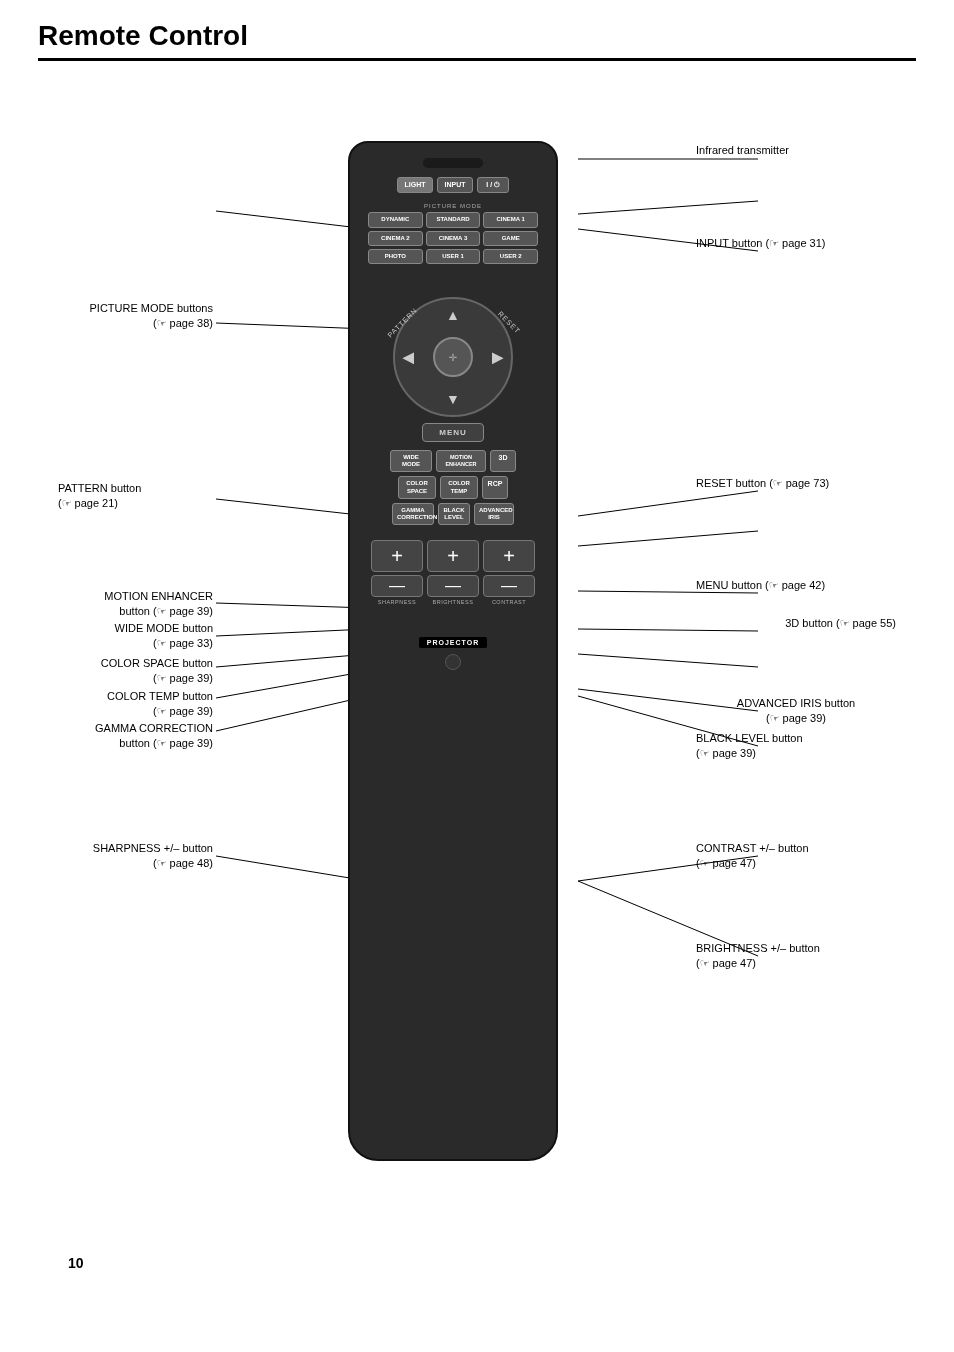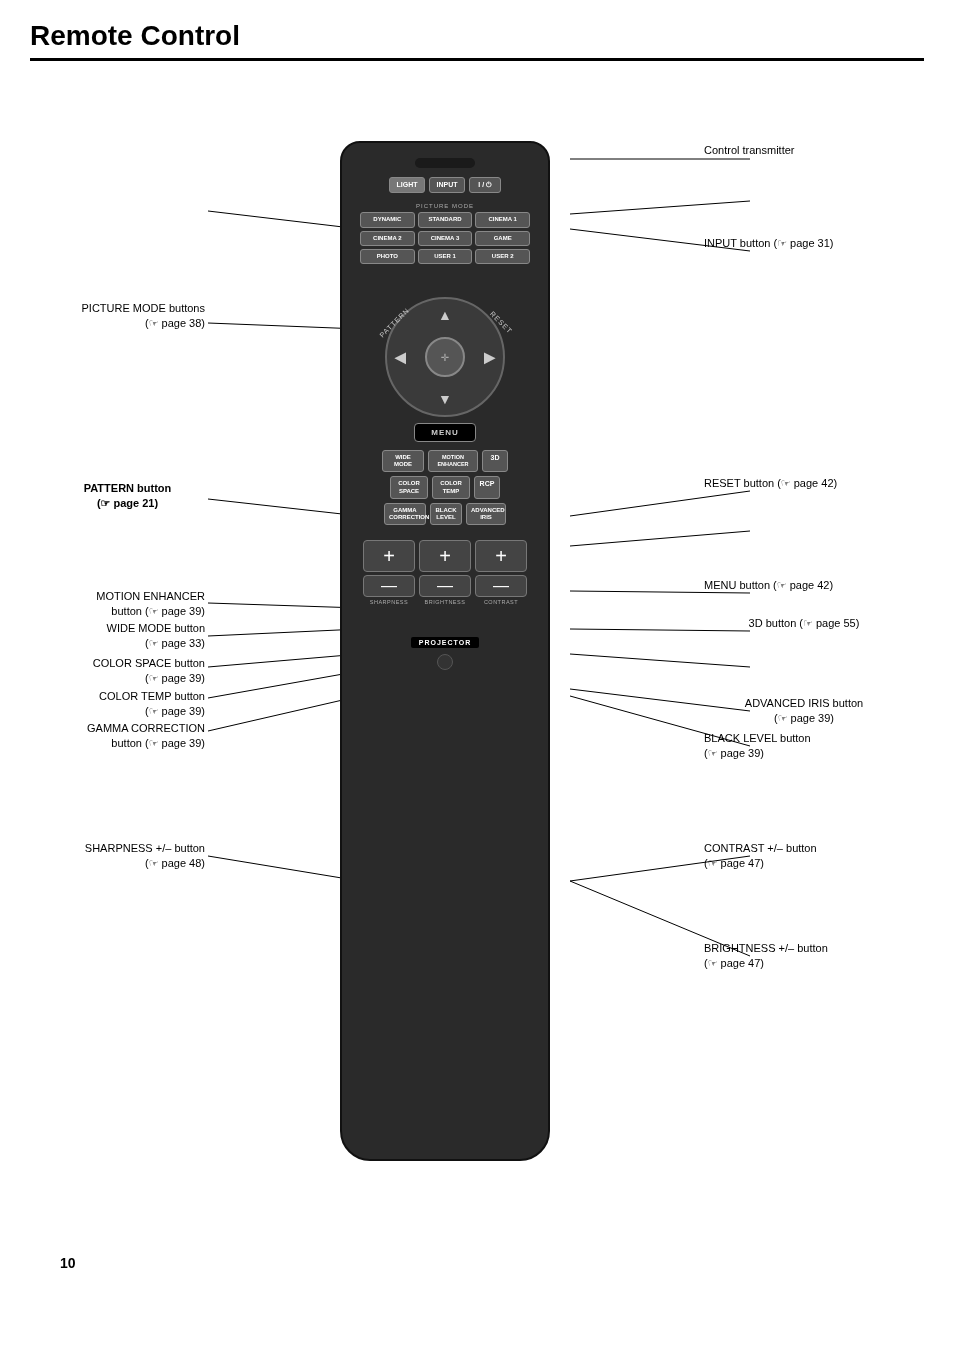--- a/index.html
+++ b/index.html
@@ -8,21 +8,21 @@
       min-height: 1352px;
       background: #fff;
       font-family: Arial, Helvetica, sans-serif;
       font-size: 12px;
       color: #000;
     }
 
     .page-container {
       width: 954px;
       min-height: 1352px;
-      padding: 20px 30px;
+      padding: 20px 38px;
       position: relative;
     }
 
     .page-title {
       font-size: 28px;
       font-weight: bold;
       border-bottom: 3px solid #000;
       padding-bottom: 6px;
       margin-bottom: 20px;
     }
@@ -174,21 +174,21 @@
     }
 
     
     .menu-section {
       display: flex;
       justify-content: center;
       margin-top: 6px;
     }
 
     .menu-btn {
-      background: #000000;
+      background: #404040;
       color: #ccc;
       border: 1px solid #888;
       border-radius: 4px;
       font-size: 8px;
       padding: 4px 16px;
       font-weight: bold;
       letter-spacing: 1px;
     }
 
     
@@ -299,36 +299,36 @@
     .annotation {
       position: absolute;
       font-size: 11px;
       line-height: 1.4;
       color: #000;
     }
 
     
     .ann-light { top: 118px; left: 20px; text-align: right; width: 155px; }
     .ann-picture-mode { top: 220px; left: 20px; text-align: right; width: 155px; }
-    .ann-pattern { top: 400px; left: 20px; text-align: center; width: 155px; font-weight: bold; }
+    .ann-pattern { top: 400px; left: 20px; text-align: left; width: 155px; }
     .ann-motion { top: 508px; left: 20px; text-align: right; width: 155px; }
     .ann-wide { top: 540px; left: 20px; text-align: right; width: 155px; }
     .ann-color-space { top: 575px; left: 20px; text-align: right; width: 155px; }
     .ann-color-temp { top: 608px; left: 20px; text-align: right; width: 155px; }
     .ann-gamma { top: 640px; left: 20px; text-align: right; width: 155px; }
     .ann-sharpness { top: 760px; left: 20px; text-align: right; width: 155px; }
 
     
     .ann-ir { top: 62px; right: 20px; text-align: left; width: 200px; }
     .ann-power { top: 105px; right: 20px; text-align: left; width: 200px; }
     .ann-input { top: 155px; right: 20px; text-align: left; width: 200px; }
     .ann-reset { top: 395px; right: 20px; text-align: left; width: 200px; }
     .ann-arrow { top: 430px; right: 20px; text-align: left; width: 200px; }
     .ann-menu { top: 497px; right: 20px; text-align: left; width: 200px; }
-    .ann-3d { top: 535px; right: 20px; text-align: center; width: 200px; }
+    .ann-3d { top: 535px; right: 20px; text-align: right; width: 200px; }
     .ann-rcp { top: 570px; right: 20px; text-align: left; width: 200px; }
     .ann-adv-iris { top: 615px; right: 20px; text-align: center; width: 200px; }
     .ann-black-level { top: 650px; right: 20px; text-align: left; width: 200px; }
     .ann-contrast { top: 760px; right: 20px; text-align: left; width: 200px; }
     .ann-brightness { top: 860px; right: 20px; text-align: left; width: 200px; }
 
     .page-number {
       position: absolute;
       bottom: 10px;
       left: 30px;
@@ -426,30 +426,30 @@
 
     <div class="annotation ann-gamma">
       GAMMA CORRECTION<br>button (☞ page 39)
     </div>
 
     <div class="annotation ann-sharpness">
       SHARPNESS +/– button<br>(☞ page 48)
     </div>
 
     <div class="annotation ann-ir">
-      Control transmitter
+      Infrared transmitter
     </div>
 
 
     <div class="annotation ann-input">
       INPUT button (☞ page 31)
     </div>
 
     <div class="annotation ann-reset">
-      RESET button (☞ page 42)
+      RESET button (☞ page 73)
     </div>
 
 
     <div class="annotation ann-menu">
       MENU button (☞ page 42)
     </div>
 
     <div class="annotation ann-3d">
       3D button (☞ page 55)
     </div>

